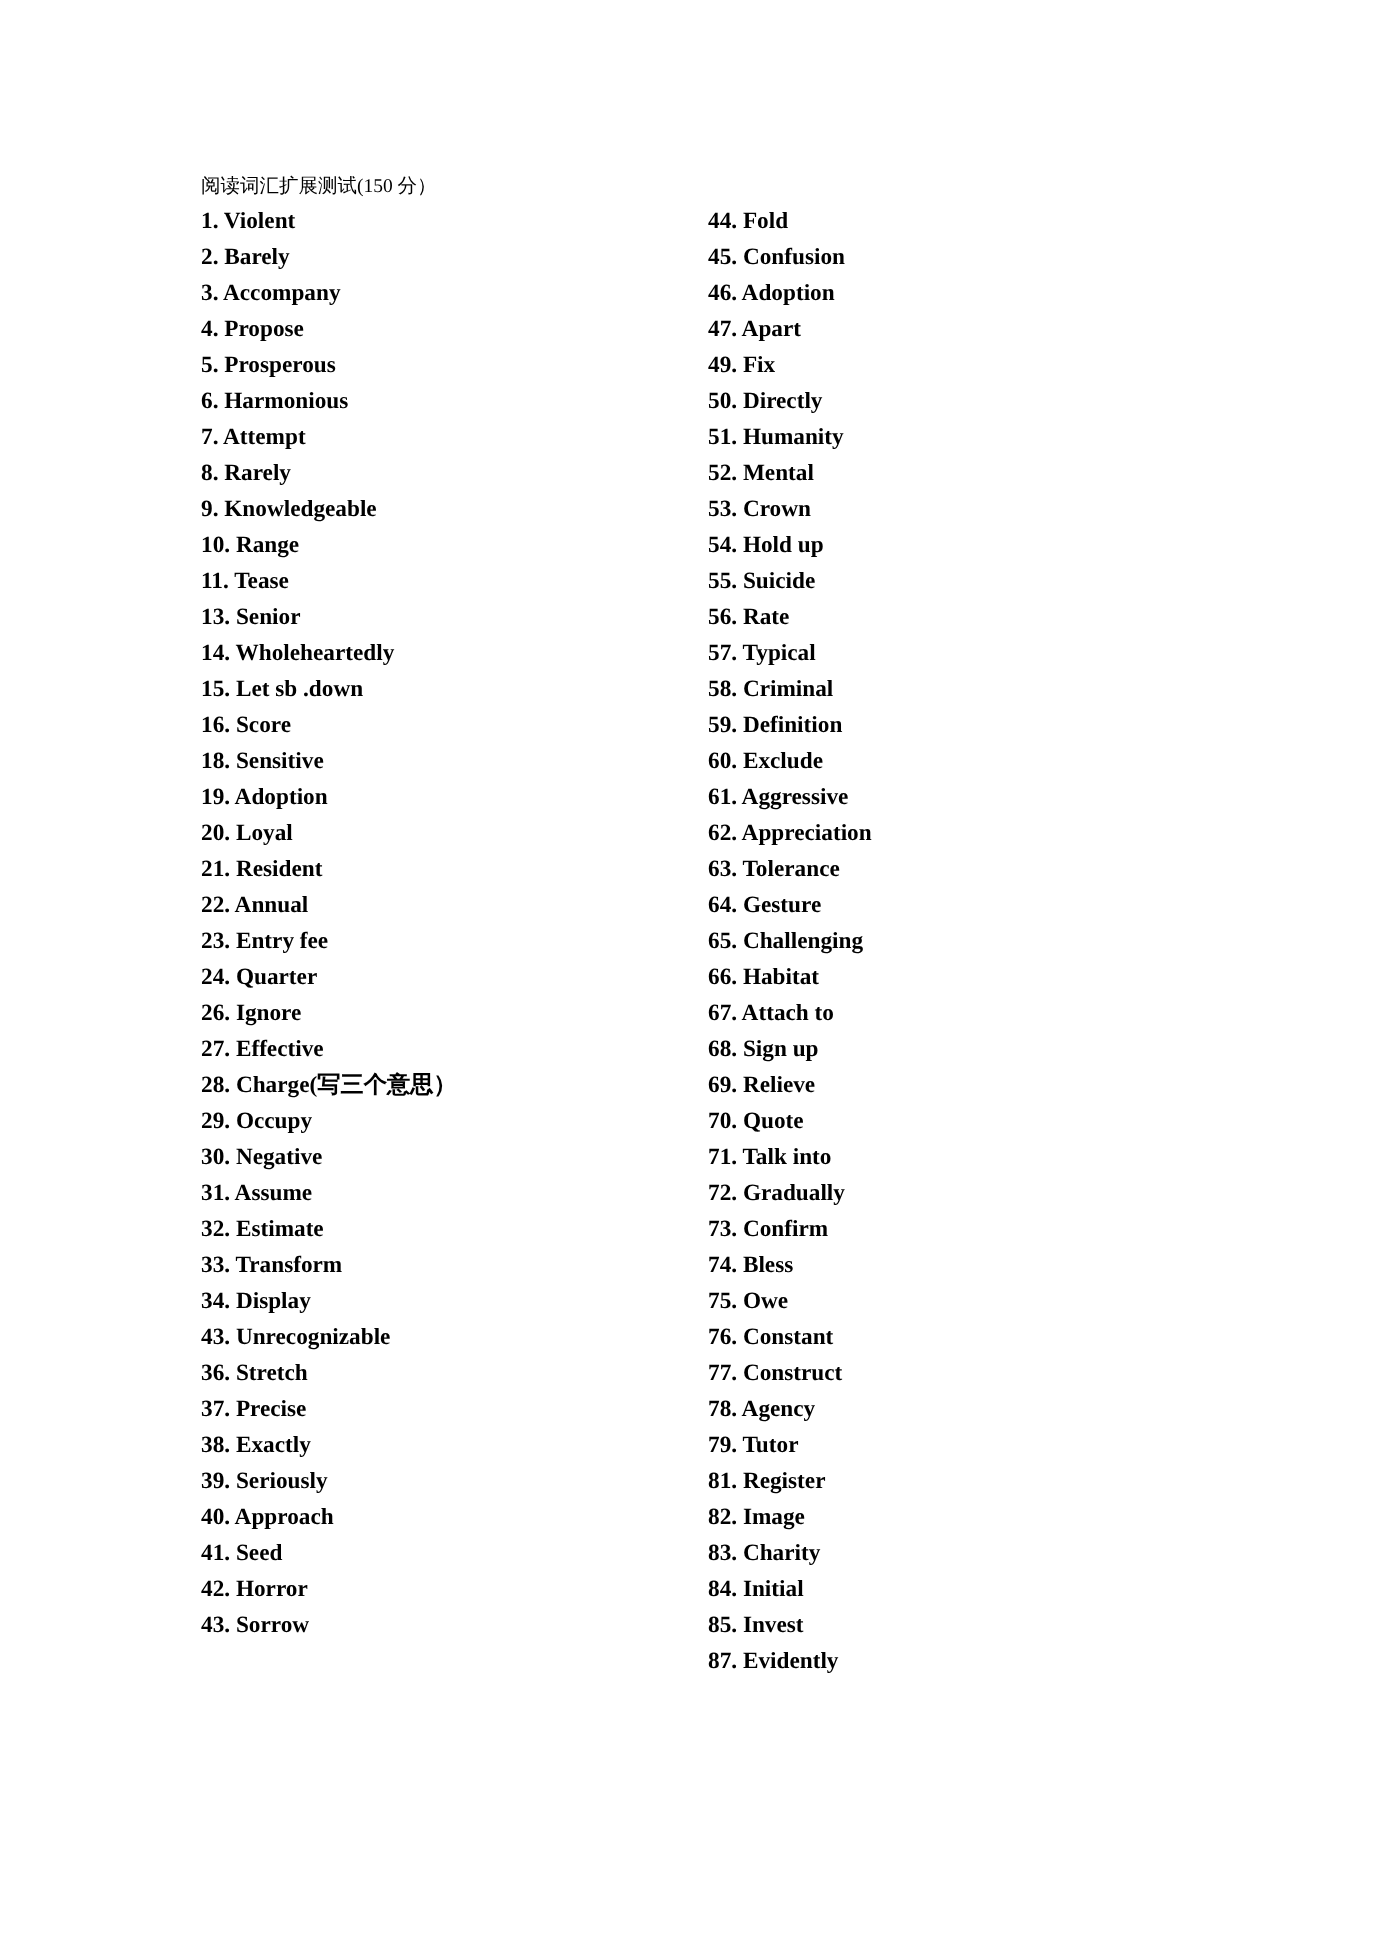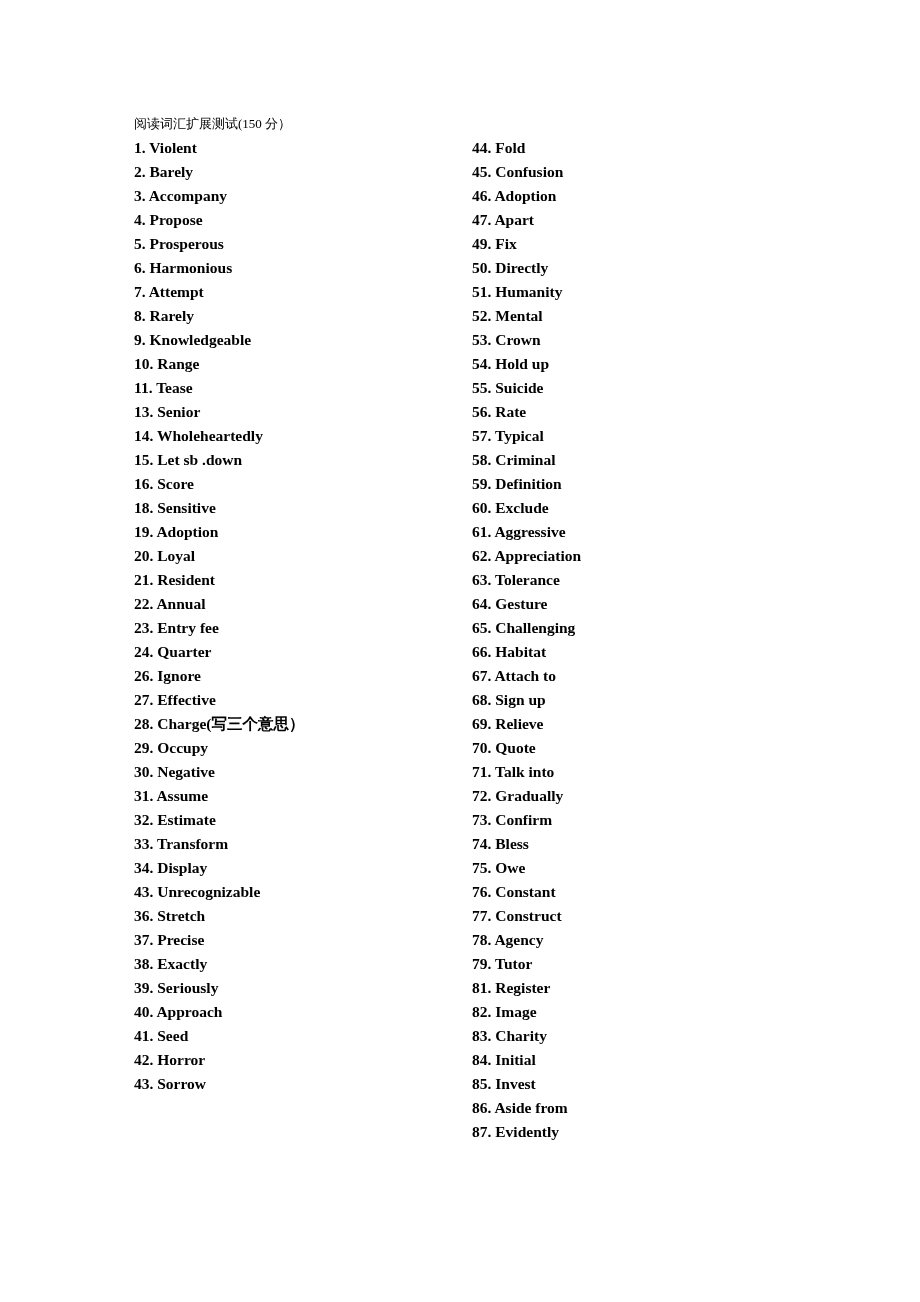--- a/index.html
+++ b/index.html
@@ -162,20 +162,19 @@
             <li class="vocab-item"><span class="num">75.</span> <span class="term">Owe</span></li>
             <li class="vocab-item"><span class="num">76.</span> <span class="term">Constant</span></li>
             <li class="vocab-item"><span class="num">77.</span> <span class="term">Construct</span></li>
             <li class="vocab-item"><span class="num">78.</span> <span class="term">Agency</span></li>
             <li class="vocab-item"><span class="num">79.</span> <span class="term">Tutor</span></li>
             <li class="vocab-item"><span class="num">81.</span> <span class="term">Register</span></li>
             <li class="vocab-item"><span class="num">82.</span> <span class="term">Image</span></li>
             <li class="vocab-item"><span class="num">83.</span> <span class="term">Charity</span></li>
             <li class="vocab-item"><span class="num">84.</span> <span class="term">Initial</span></li>
             <li class="vocab-item"><span class="num">85.</span> <span class="term">Invest</span></li>
-            <li class="vocab-item"><span class="num">86.</span> <span class="term">Aside from</span></li>
             <li class="vocab-item"><span class="num">87.</span> <span class="term">Evidently</span></li>
           </ul>
       </div>
 
     </div>
   </div>
 </div>
 
 </body></html>

